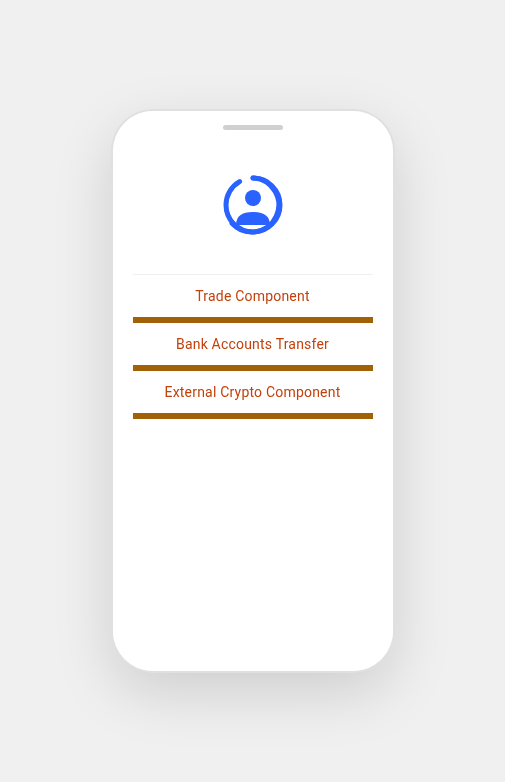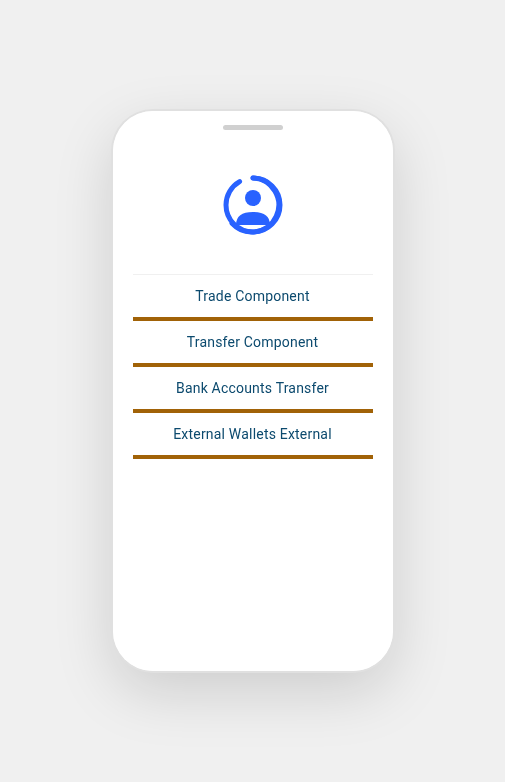--- a/index.html
+++ b/index.html
@@ -67,23 +67,23 @@
       display: flex;
       flex-direction: column;
       align-items: center;
       gap: 0;
     }
 
     .menu-item {
       width: 100%;
       text-align: center;
       padding: 13px 10px;
-      border-bottom: 4px solid #a16207;
+      border-bottom: 6px solid #a16207;
       cursor: pointer;
-      color: #0c4a6e;
+      color: #c2410c;
       font-size: 14px;
       font-weight: 400;
       letter-spacing: 0.2px;
       transition: background 0.1s;
     }
 
     .menu-item:first-child {
       border-top: 1px solid #f0f0f0;
     }
   </style>
@@ -103,19 +103,18 @@
         <circle cx="35" cy="35" r="27" stroke="#2962ff" stroke-width="5" fill="none" stroke-dasharray="155 25" stroke-dashoffset="0" stroke-linecap="round" transform="rotate(-90 35 35)"></circle>
 
         <circle cx="35" cy="28" r="8" fill="#2962ff"></circle>
 
         <path d="M18 55 Q18 42 35 42 Q52 42 52 55" fill="#2962ff"></path>
       </svg>
     </div>
 
     <div class="menu-list">
     <div class="menu-item">Trade Component</div>
-        <div class="menu-item">Transfer Component</div>
         <div class="menu-item">Bank Accounts Transfer</div>
-        <div class="menu-item">External Wallets External</div>
+        <div class="menu-item">External Crypto Component</div>
       </div>
 
   </div>
 </div>
 
 </body></html>

